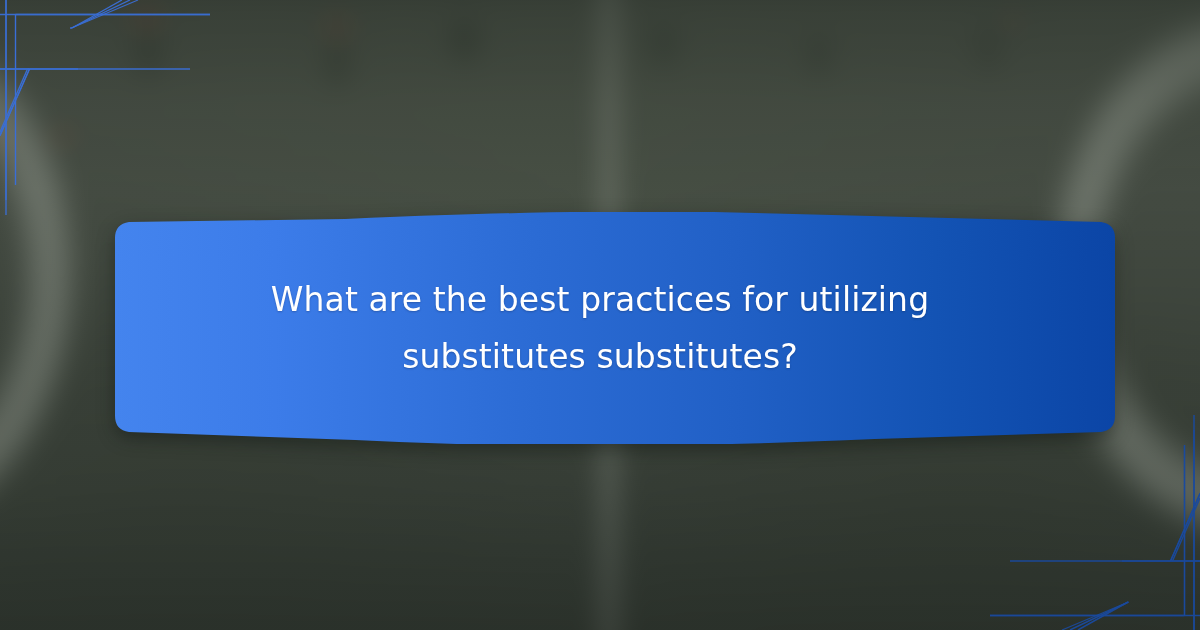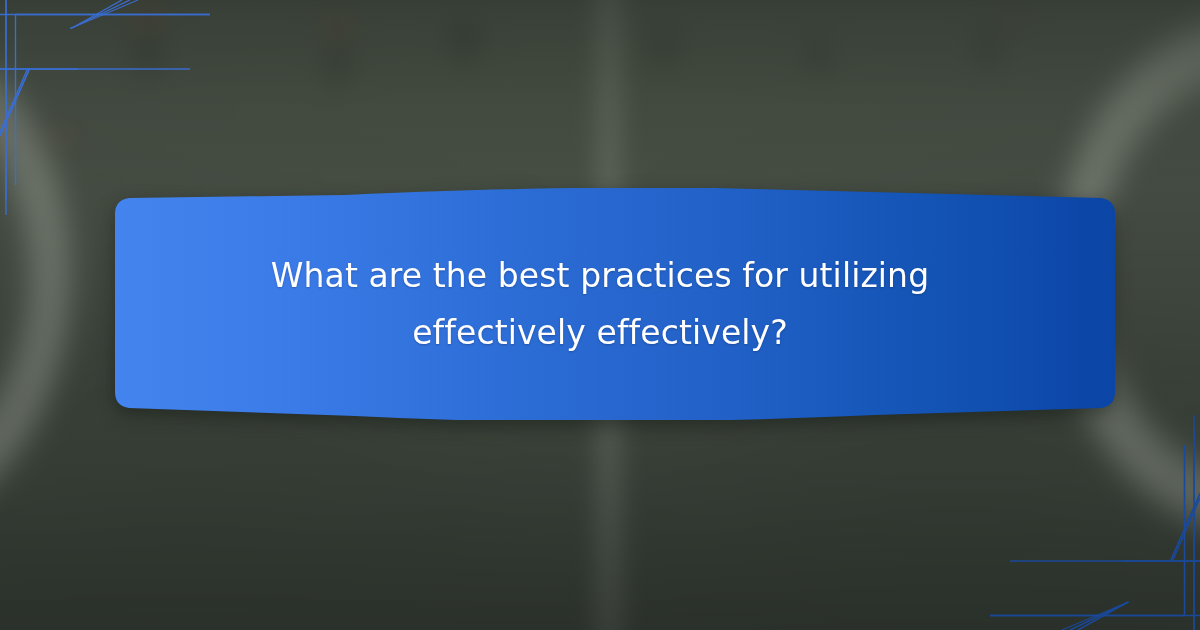--- a/index.html
+++ b/index.html
@@ -103,21 +103,21 @@
     position: absolute;
     pointer-events: none;
   }
   .corner-art.tl { top: 0; left: 0; }
   .corner-art.br { right: 0; bottom: 0; }
 
   
   .banner-wrap {
     position: absolute;
     left: 100px;
-    top: 188px;
+    top: 212px;
     width: 1000px;
     height: 232px;
     filter: drop-shadow(0 6px 9px rgba(10,16,12,0.42));
     padding-left: 15px;
   }
   .banner-svg { display: block; width: 1000px; height: 232px; }
 
   .banner-text {
     position: absolute;
     left: 0;
@@ -216,17 +216,17 @@
         Q 1000,218 986,220
         L 760,227
         Q 470,240 240,228
         L 14,220
         Q 0,218 0,204
         Z" fill="url(#bannerGrad)"></path>
     </svg>
 
     <div class="banner-text">
       <div class="line">What are the best practices for utilizing</div>
-      <div class="line">effectively effectively?</div>
+      <div class="line">substitutes substitutes?</div>
     </div>
   </div>
 
 </div>
 
 </body></html>

